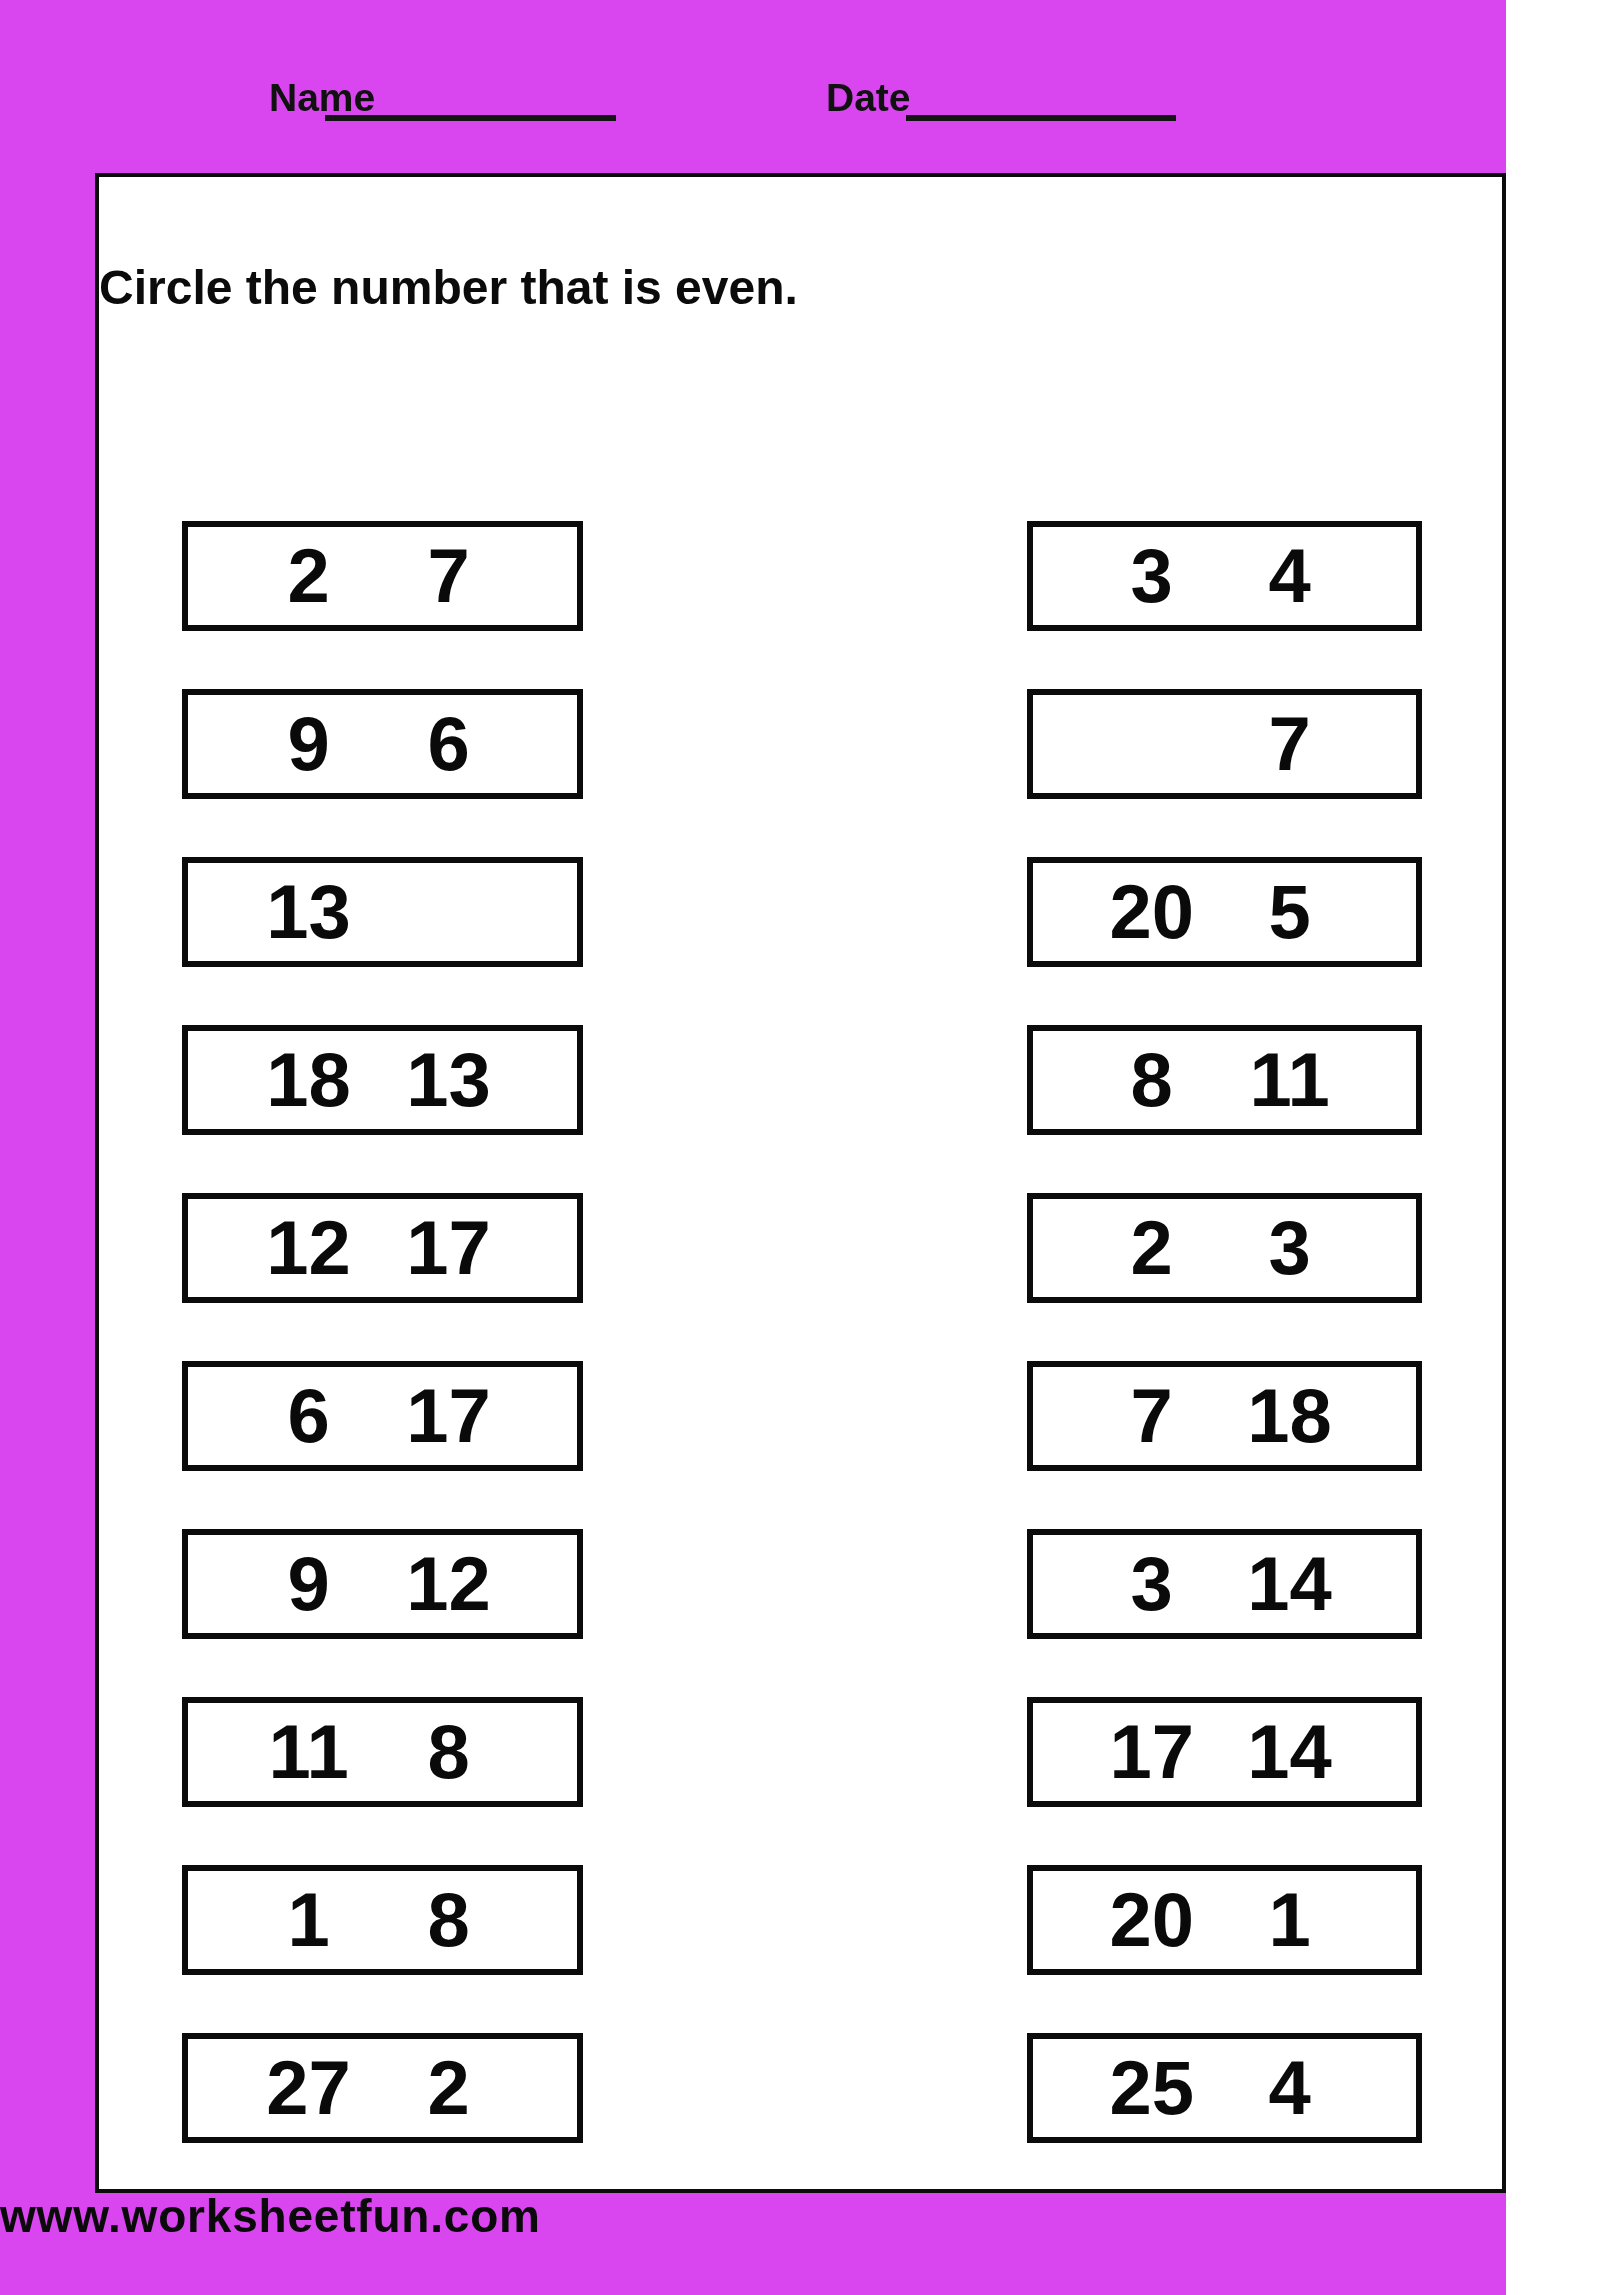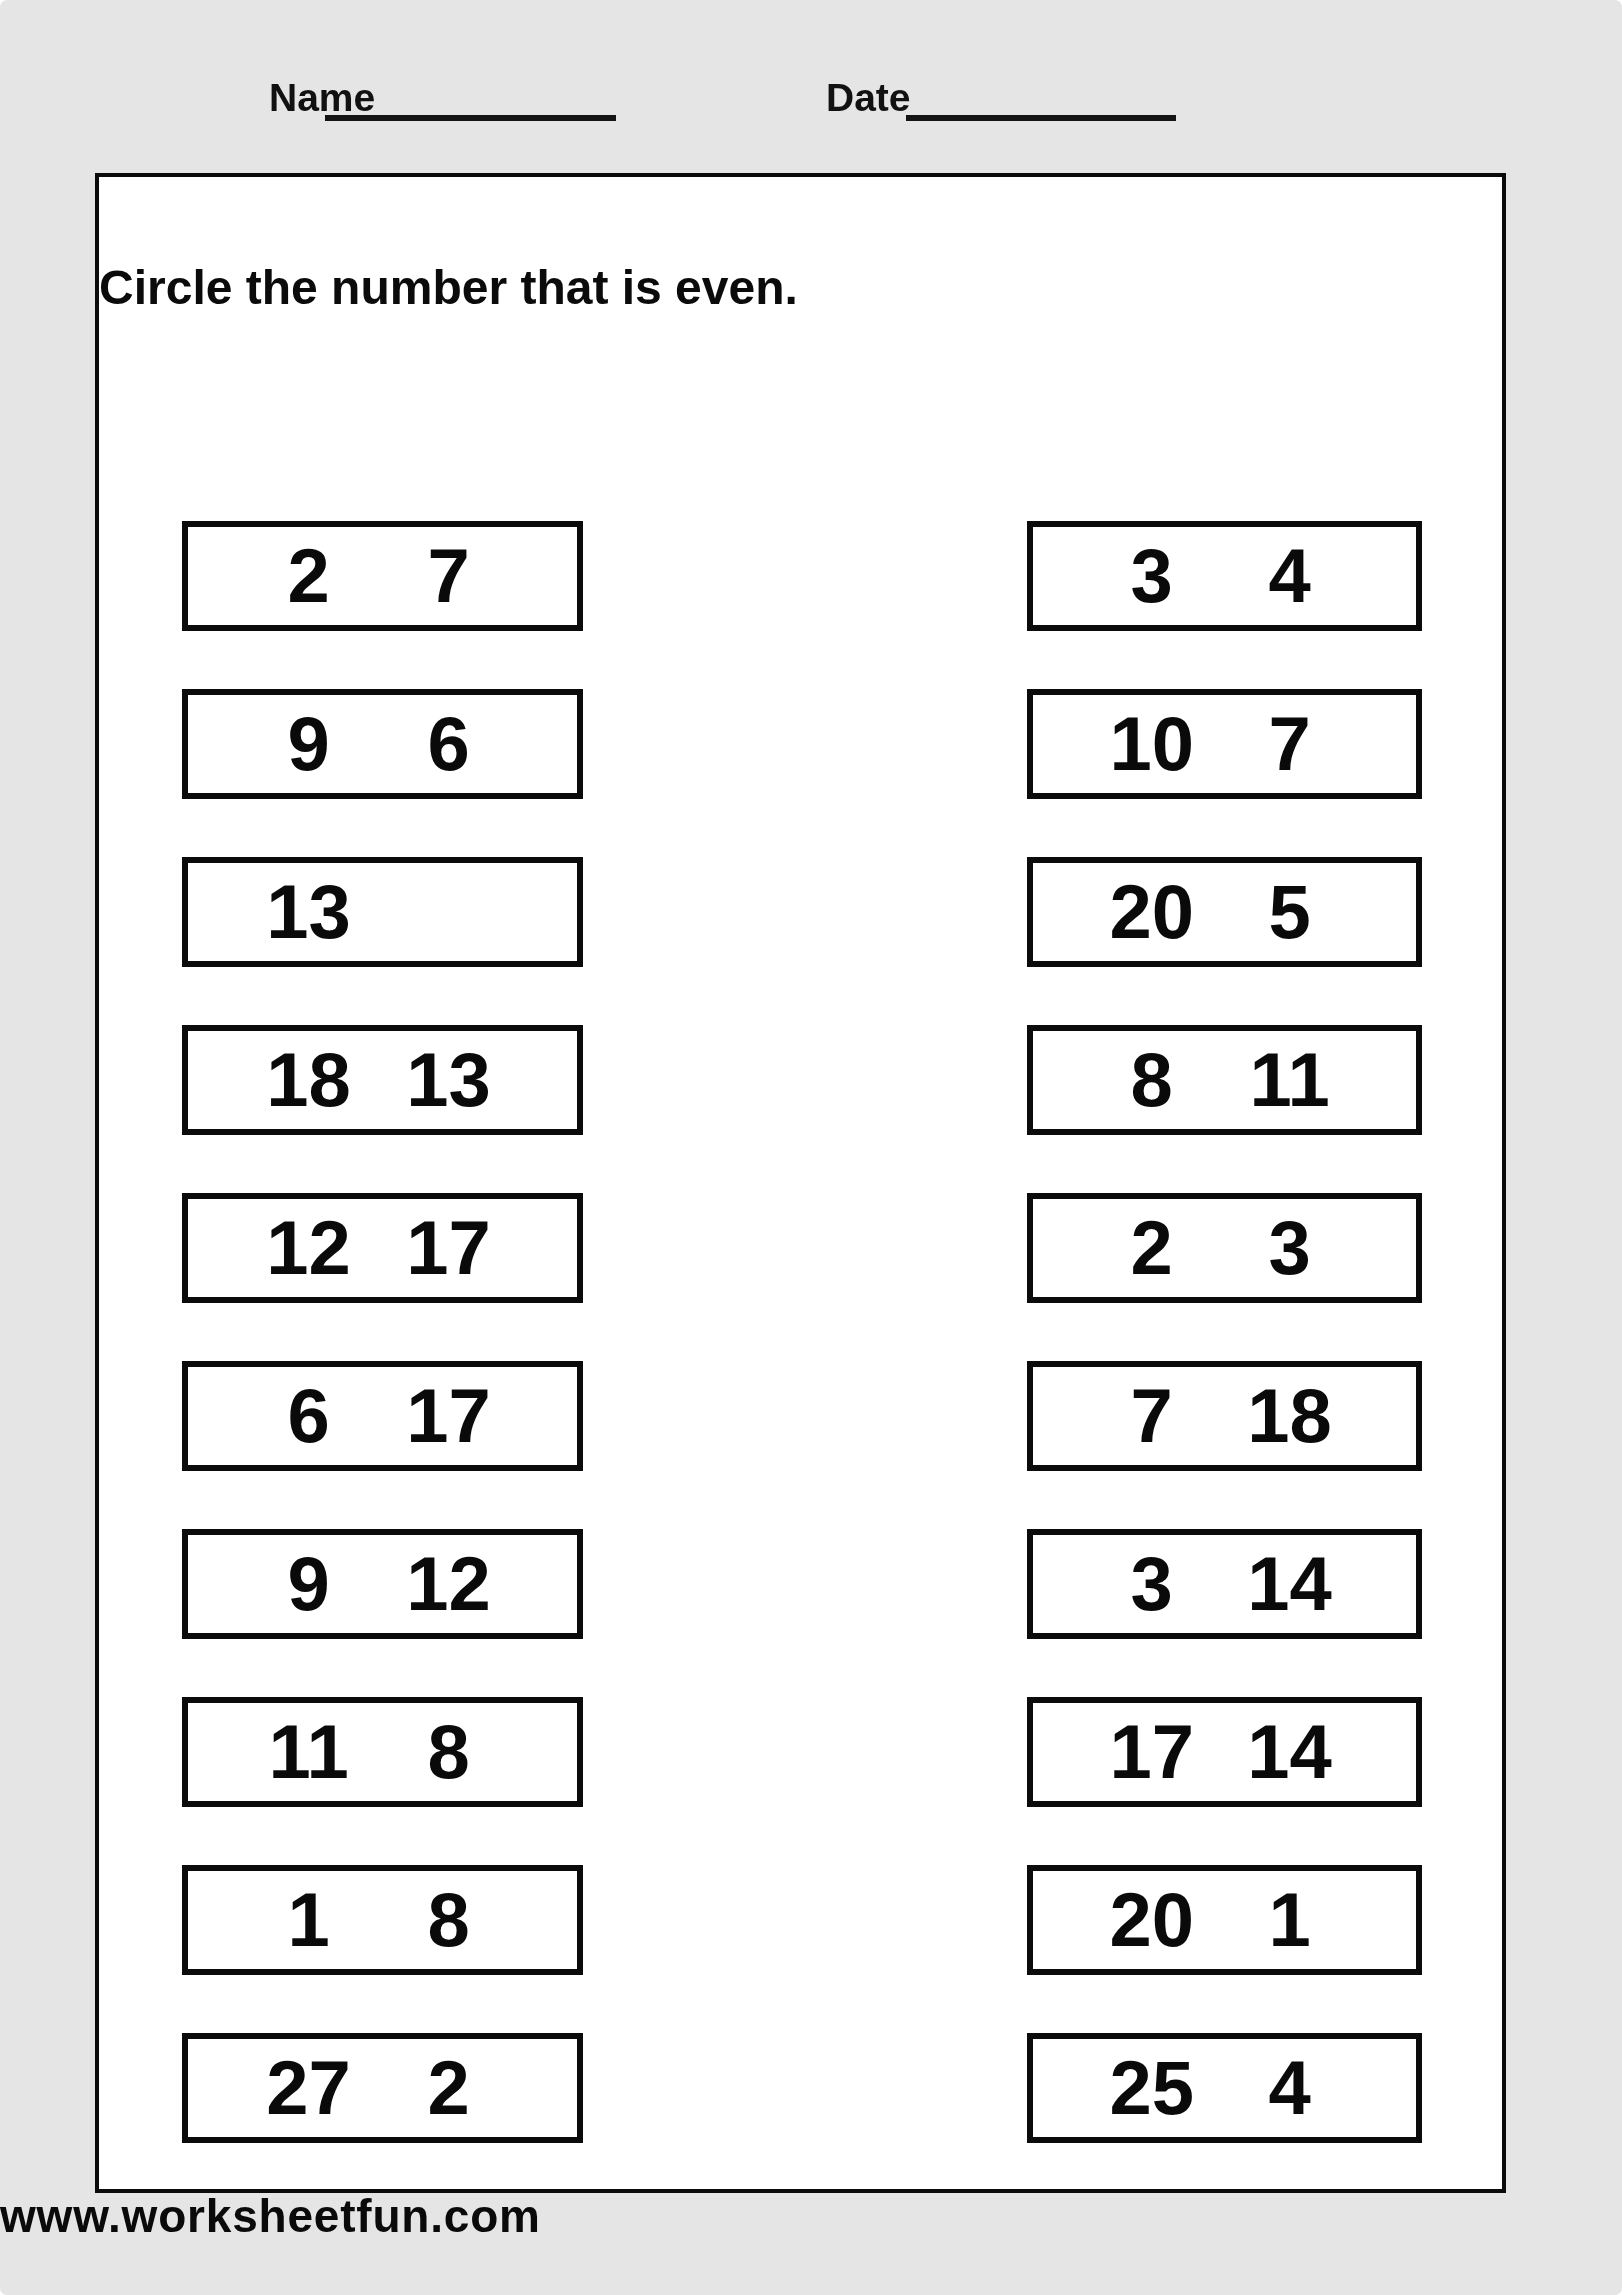--- a/index.html
+++ b/index.html
@@ -1,23 +1,22 @@
 <!DOCTYPE html>
 <html style="font-size:13.5px"><head>
 <meta charset="utf-8">
 <style>
   html,body{margin:0;padding:0;background:#ffffff;}
   .page{
     position:relative;
-    width:1622px;height:2295px;
-    background:#e5e5e5;
+    width:1506px;height:2295px;
+    background:#d946ef;
     font-family:"Liberation Sans",sans-serif;
     color:#000;
     overflow:hidden;
-    border-radius:7px;
   }
   
   .hdr-label{
     position:absolute;
     font-size:39px;font-weight:bold;line-height:1;
     color:#111;
     letter-spacing:0px;
   }
   .name-label{left:269px;top:78px;}
   .date-label{left:826px;top:78px;}
@@ -138,21 +137,20 @@
       <span class="num num-b">2</span>
     </div>
   </div>
 
   <div class="col col-right">
     <div class="num-box">
       <span class="num num-a">3</span>
       <span class="num num-b">4</span>
     </div>
     <div class="num-box">
-      <span class="num num-a">10</span>
       <span class="num num-b">7</span>
     </div>
     <div class="num-box">
       <span class="num num-a">20</span>
       <span class="num num-b">5</span>
     </div>
     <div class="num-box">
       <span class="num num-a">8</span>
       <span class="num num-b">11</span>
     </div>

